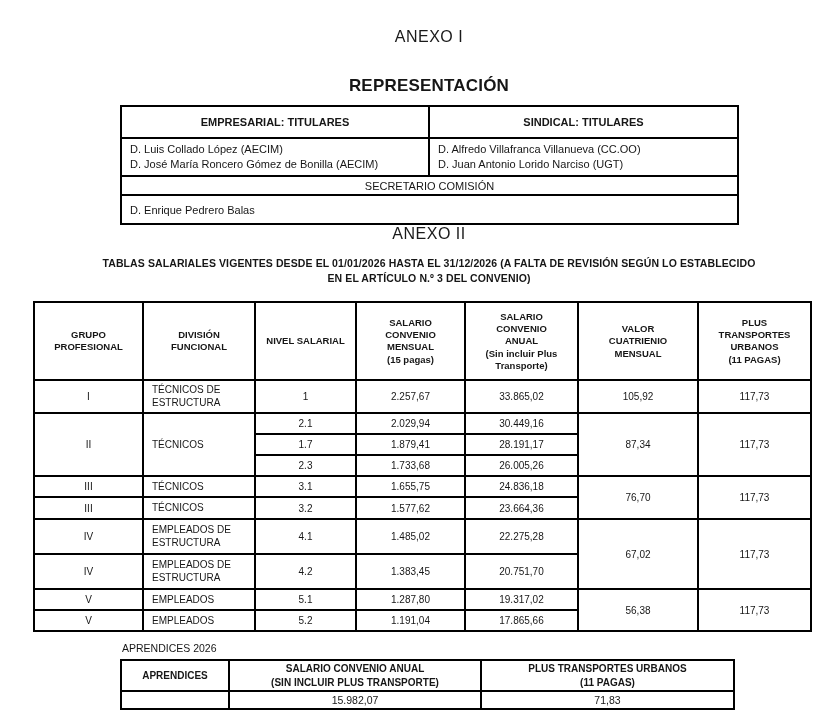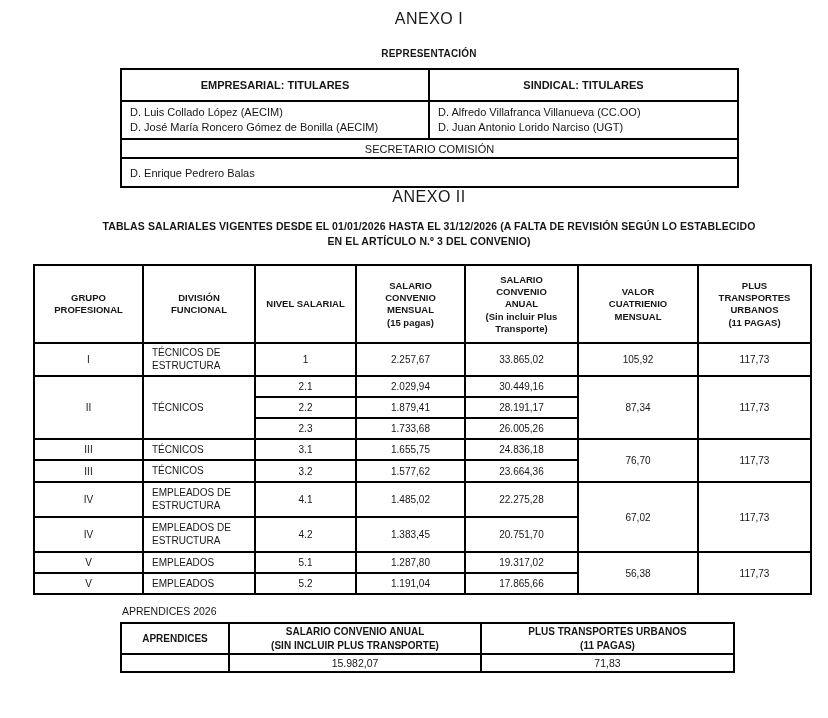--- a/index.html
+++ b/index.html
@@ -12,25 +12,25 @@
     overflow: hidden;
     position: relative;
   }
   .centerwrap { width: 828px; text-align: center; padding-left: 30px; }
   .anexo-title {
     font-size: 16px;
     font-weight: 400;
     letter-spacing: 0.5px;
     color: #1a1a1a;
   }
-  .t1 { padding-top: 10px; }
+  .t1 { padding-top: 28px; }
   .rep-title {
-    font-size: 10px;
+    font-size: 17px;
     font-weight: 700;
-    margin-top: 20px;
+    margin-top: 30px;
     letter-spacing: 0.2px;
   }
   table { border-collapse: collapse; table-layout: fixed; }
   td, th { border: 2px solid #000; vertical-align: middle; }
 
   
   .rep-table { width: 617px; margin: 9px 0 0 120px; }
   .rep-table th {
     font-size: 11px; font-weight: 700; text-align: center; height: 32px;
   }
@@ -171,21 +171,21 @@
   <tr class="h21">
     <td rowspan="3">II</td>
     <td rowspan="3" class="division">TÉCNICOS</td>
     <td>2.1</td>
     <td>2.029,94</td>
     <td>30.449,16</td>
     <td rowspan="3">87,34</td>
     <td rowspan="3">117,73</td>
   </tr>
   <tr class="h21">
-    <td class="thin-top">2.2</td>
+    <td class="thin-top">1.7</td>
     <td class="thin-top">1.879,41</td>
     <td class="thin-top">28.191,17</td>
   </tr>
   <tr class="h21">
     <td class="thin-top">2.3</td>
     <td class="thin-top">1.733,68</td>
     <td class="thin-top">26.005,26</td>
   </tr>
   <tr class="h21">
     <td>III</td>

